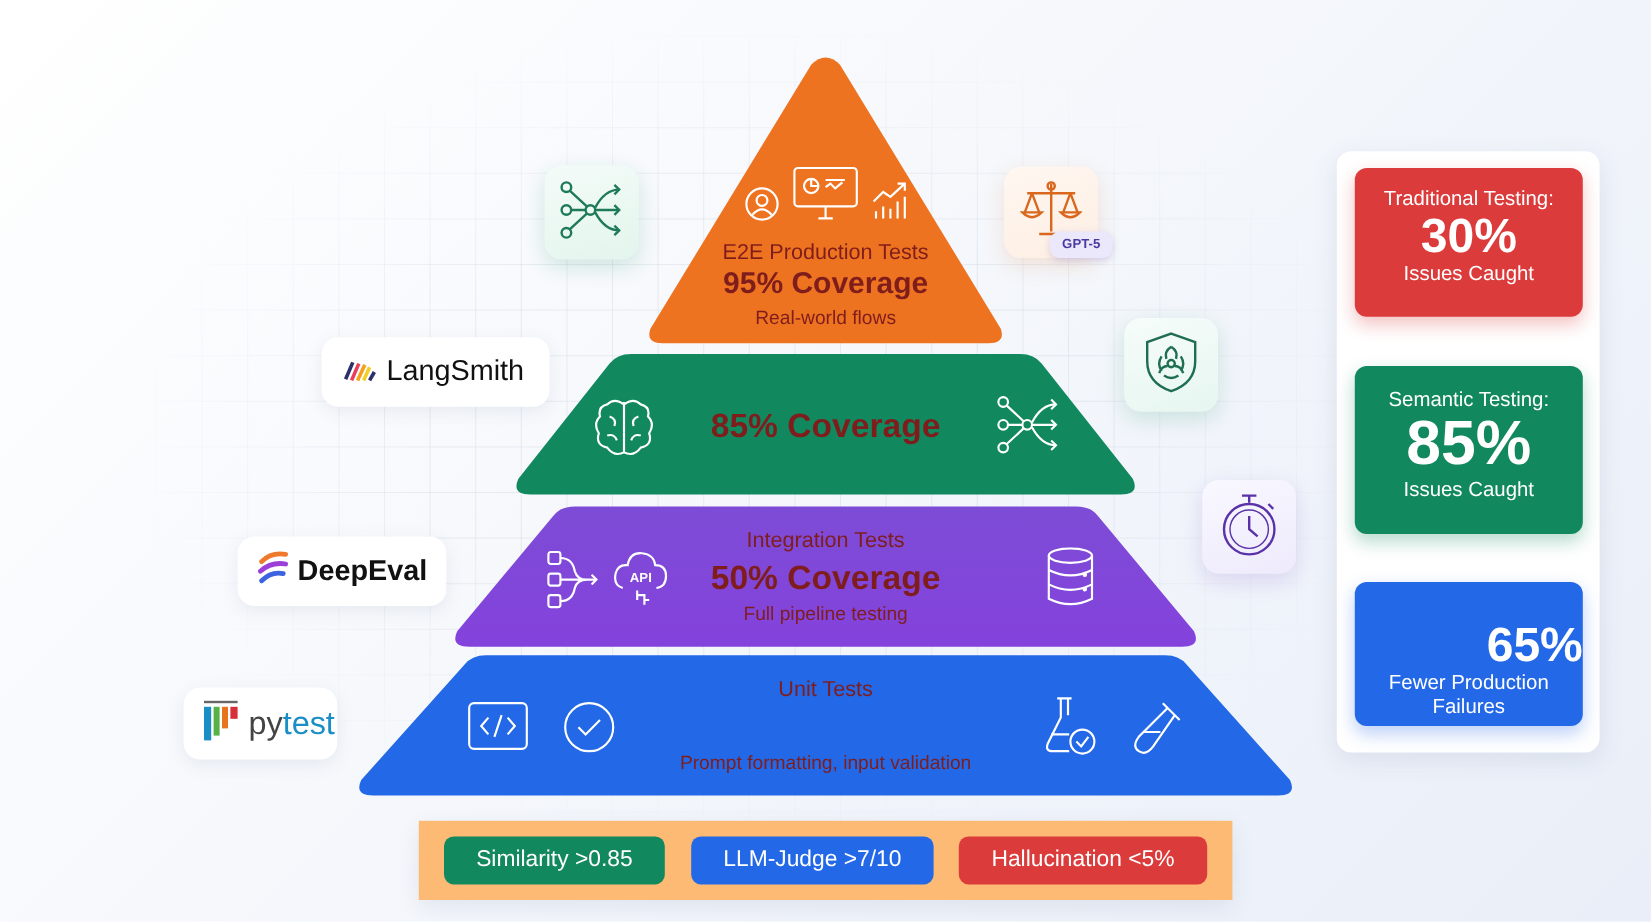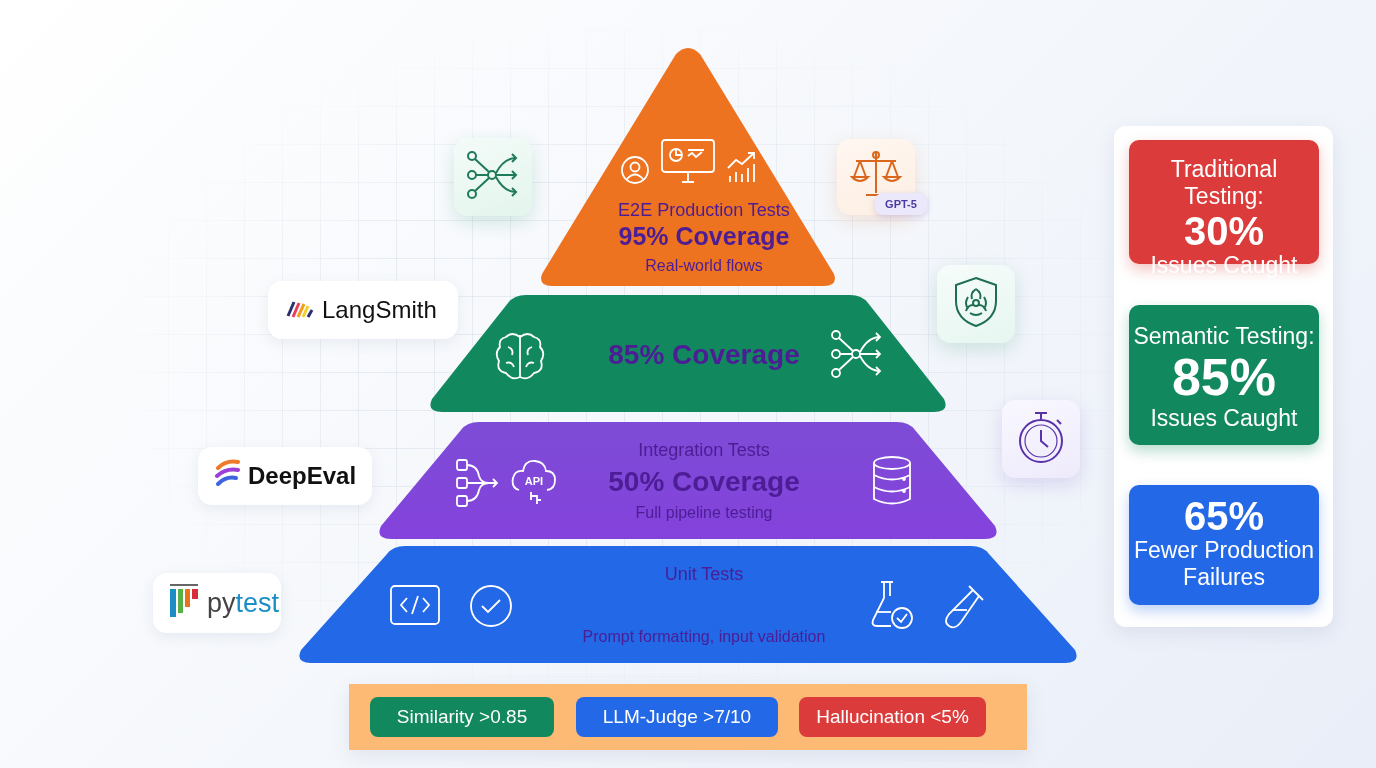--- a/index.html
+++ b/index.html
@@ -13,21 +13,21 @@
     position: absolute; left: 130px; top: 30px; width: 1000px; height: 660px;
     background-image:
       linear-gradient(to right, rgba(200,210,225,0.35) 1px, transparent 1px),
       linear-gradient(to bottom, rgba(200,210,225,0.35) 1px, transparent 1px);
     background-size: 38px 38px;
     -webkit-mask-image: radial-gradient(ellipse at center, #000 40%, transparent 75%);
     mask-image: radial-gradient(ellipse at center, #000 40%, transparent 75%);
   }
   .tier { position: absolute; }
   .tier svg.shape { position: absolute; left: 0; top: 0; overflow: visible; }
-  .tier .txt { position: absolute; left: 16px; width: 100%; text-align: center; color: #4c1d95; }
+  .tier .txt { position: absolute; left: 0; width: 100%; text-align: center; color: #7f1d1d; }
   .t-title { font-size: 18px; }
   .t-cov { font-size: 28px; font-weight: 700; }
   .t-sub { font-size: 16px; }
   .ico { position: absolute; }
   .ico svg { display: block; }
 
   .float-card {
     position: absolute; border-radius: 14px; background: rgba(255,255,255,0.85);
     box-shadow: 0 6px 18px rgba(80,100,140,0.15);
     display: flex; align-items: center; justify-content: center;
@@ -44,21 +44,21 @@
     display: flex; align-items: center; gap: 8px; padding-left: 16px;
     font-size: 24px; color: #111;
   }
   .stats-panel {
     position: absolute; left: 1114px; top: 126px; width: 219px; height: 501px;
     background: #fff; border-radius: 12px; box-shadow: 0 6px 20px rgba(80,100,140,0.12);
   }
   .stat {
     position: absolute; left: 15px; width: 190px; border-radius: 10px; color: #fff; text-align: center;
   }
-  .stat .lbl { font-size: 23px; }
+  .stat .lbl { font-size: 17px; }
   .stat .big { font-size: 40px; font-weight: 700; line-height: 1.05; }
   .metrics-bar {
     position: absolute; left: 349px; top: 684px; width: 678px; height: 66px;
     background: #fdba74; border-radius: 0; box-shadow: 0 6px 18px rgba(80,100,140,0.12);
   }
   .pill {
     position: absolute; top: 13px; height: 40px; border-radius: 8px; color: #fff; font-size: 19px;
     display: flex; align-items: center; justify-content: center;
   }
 </style>
@@ -289,23 +289,23 @@
     <div class="lbl" style="margin-top:16px;">Traditional Testing:</div>
     <div class="big">30%</div>
     <div class="lbl">Issues Caught</div>
   </div>
   <div class="stat" style="top:179px;height:140px;background:#12885f;box-shadow:0 6px 14px rgba(18,136,95,0.3);">
     <div class="lbl" style="margin-top:18px;">Semantic Testing:</div>
     <div class="big" style="font-size:52px;">85%</div>
     <div class="lbl">Issues Caught</div>
   </div>
   <div class="stat" style="top:359px;height:120px;background:#2368e6;box-shadow:0 6px 14px rgba(35,104,230,0.3);">
-    <div class="big" style="margin-top:10px;">65%</div>
+    <div class="big" style="margin-top:32px;text-align:right;">65%</div>
     <div class="lbl">Fewer Production</div>
     <div class="lbl">Failures</div>
   </div>
 </div>
 
 <div class="metrics-bar">
   <div class="pill" style="left:21px;width:184px;background:#12885f;">Similarity &gt;0.85</div>
   <div class="pill" style="left:227px;width:202px;background:#2368e6;">LLM-Judge &gt;7/10</div>
-  <div class="pill" style="left:450px;width:187px;background:#dc3b3b;">Hallucination &lt;5%</div>
+  <div class="pill" style="left:450px;width:207px;background:#dc3b3b;">Hallucination &lt;5%</div>
 </div>
 
 </body></html>

